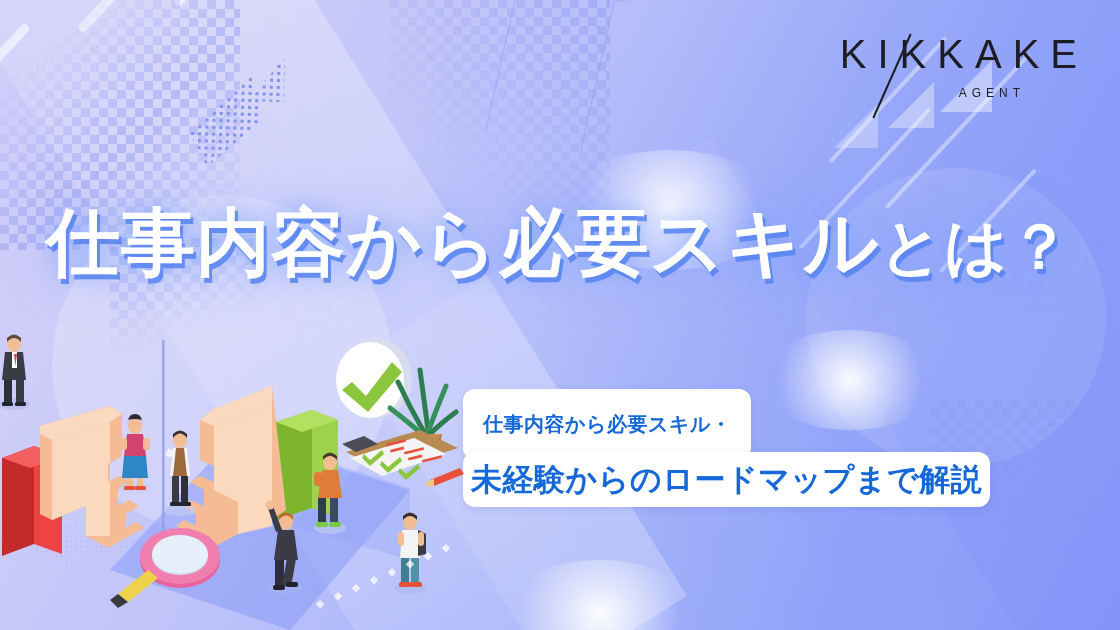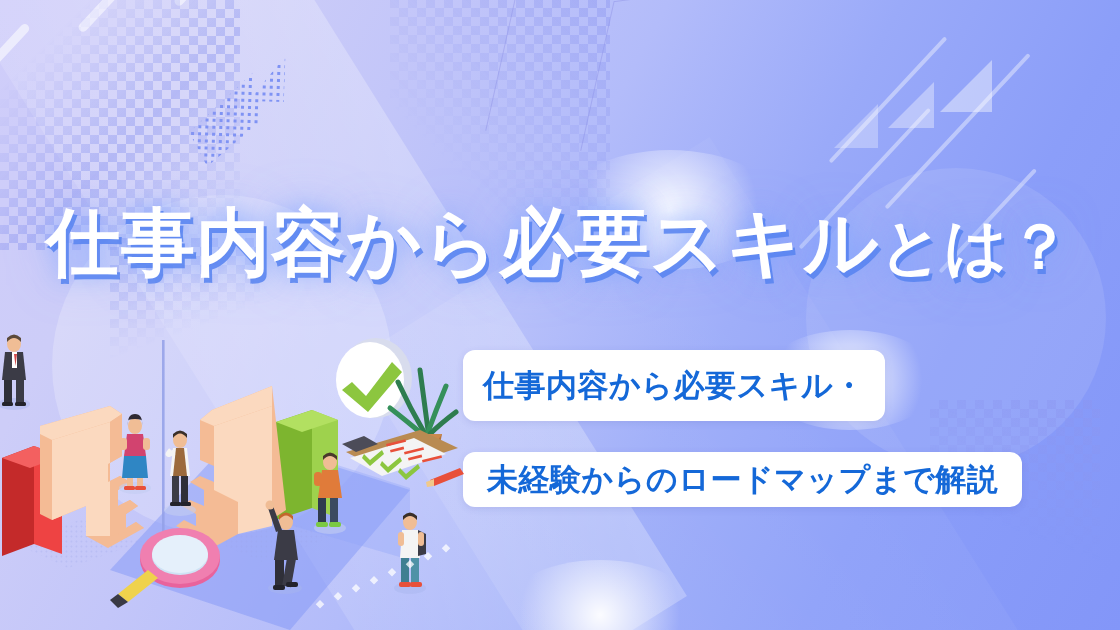--- a/index.html
+++ b/index.html
@@ -125,22 +125,22 @@
 
   
   .pill{
     position:absolute;
     background:#ffffff;border-radius:12px;
     color:#1468d8;font-weight:700;
     display:flex;align-items:center;
     box-shadow:0 2px 7px rgba(60,70,160,.13);
     white-space:nowrap;
   }
-  .pill-1{left:463px;top:350px;height:71px;padding:0 20px;font-size:31px;letter-spacing:.5px;}
-  .pill-2{left:463px;top:452px;height:55px;padding:0 24px;font-size:31px;letter-spacing:.5px;}
+  .pill-1{left:463px;top:389px;height:71px;padding:0 20px;font-size:20px;letter-spacing:.5px;}
+  .pill-2{left:463px;top:452px;height:55px;padding:0 8px;font-size:31px;letter-spacing:.5px;}
 
   
   .illu{position:absolute;left:-10px;bottom:0;width:480px;height:300px;}
   .illu svg{display:block;}
 </style>
 </head>
 <body>
 
 <div class="banner">
 
@@ -178,20 +178,25 @@
 
     <div class="tri tri-1"></div>
     <div class="tri tri-2"></div>
     <div class="tri tri-3"></div>
 
     <div class="glow glow-1"></div>
     <div class="glow glow-2"></div>
     <div class="glow glow-3"></div>
   </div>
 
+  <div class="logo">
+    <div class="logo-main">KIKKAKE</div>
+    <div class="logo-slash"></div>
+    <div class="logo-sub">AGENT</div>
+  </div>
 
   <div class="title">
     <span>仕事内容から必要スキル</span><span class="tail">とは？</span>
   </div>
 
   <div class="pill pill-1">
     <span>仕事内容から必要スキル・</span>
   </div>
   <div class="pill pill-2">
     <span>未経験からのロードマップまで解説</span>

